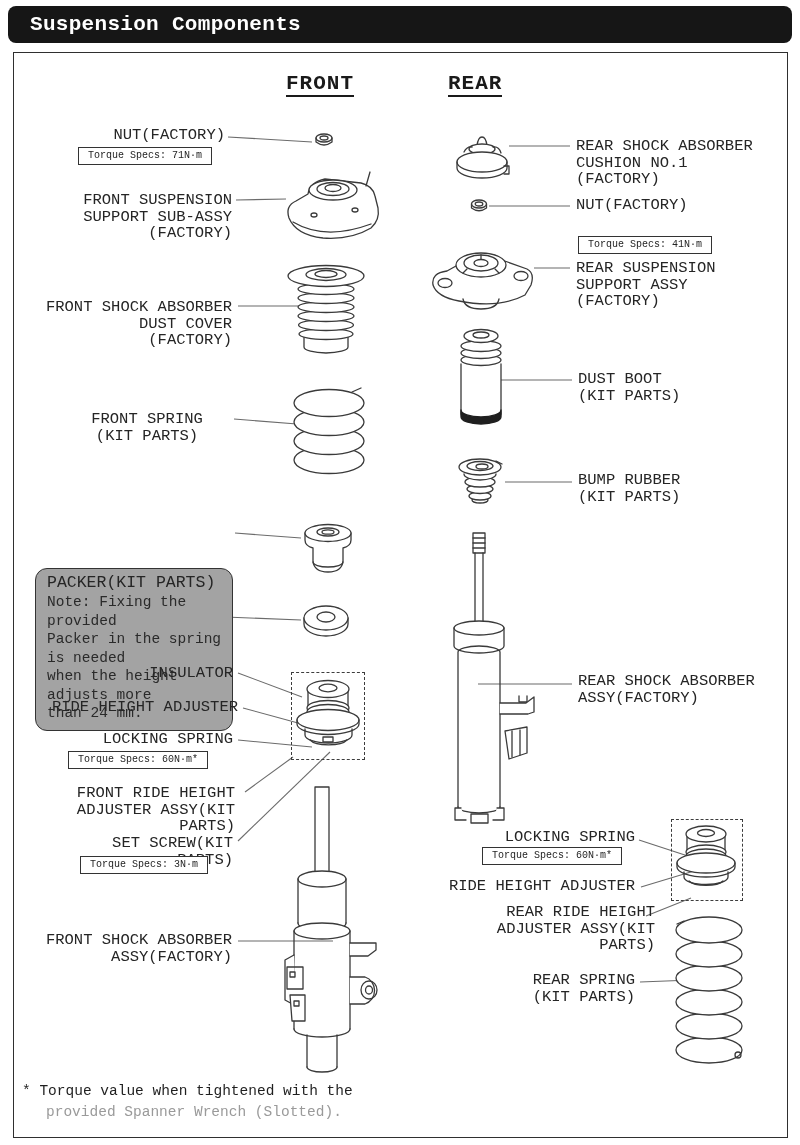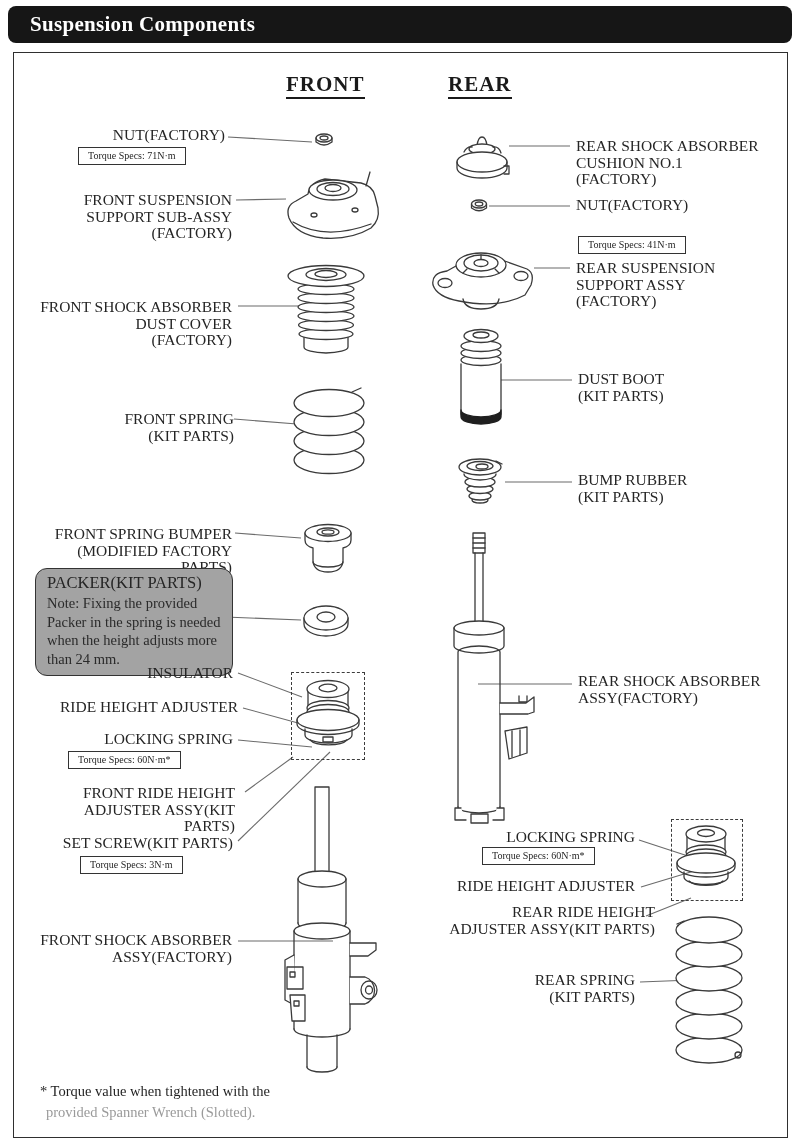--- a/index.html
+++ b/index.html
@@ -1,34 +1,34 @@
 <!DOCTYPE html>
 <html><head>
 <meta charset="utf-8">
 <style>
   html,body{margin:0;padding:0;background:#fff;}
   #page{position:relative;width:800px;height:1145px;background:#fff;overflow:hidden;
-        font-family:Liberation Serif, serif;color:#222;}
+        font-family:Liberation Mono, monospace;color:#222;}
   .titlebar{position:absolute;left:8px;top:6px;width:784px;height:37px;background:#161616;
         border-radius:8px;color:#fff;font-weight:bold;font-size:21px;line-height:37px;
         padding-left:22px;box-sizing:border-box;letter-spacing:.3px;}
   .content-box{position:absolute;left:13px;top:52px;width:775px;height:1086px;
         border:1.3px solid #2f2f2f;background:#fff;box-sizing:border-box;}
   .heading{position:absolute;font-weight:bold;font-size:21px;letter-spacing:1px;
         border-bottom:2.5px solid #1a1a1a;padding-bottom:0px;color:#1a1a1a;}
   .label{position:absolute;font-size:15.5px;line-height:16.5px;white-space:pre-line;color:#252525;}
   .r{text-align:right;}
   .torque{position:absolute;border:1.3px solid #333;background:#fff;font-size:10px;
         padding:2px 9px 3px 9px;color:#252525;white-space:nowrap;}
   .packer-box{position:absolute;left:35px;top:568px;width:176px;border:1.7px solid #333;
         border-radius:12px;background:#a3a3a3;padding:4px 9px 7px 11px;}
   .packer-title{font-size:16.5px;color:#252525;}
   .packer-note{font-size:14.5px;line-height:18.5px;white-space:pre-line;color:#2a2a2a;margin-top:1px;}
   .dashed-box{position:absolute;border:1.7px dashed #3d3d3d;background:transparent;}
-  .foot1{position:absolute;left:40px;top:1083px;font-size:14.5px;color:#1f1f1f;}
+  .foot1{position:absolute;left:22px;top:1083px;font-size:14.5px;color:#1f1f1f;}
   .foot2{position:absolute;left:46px;top:1104px;font-size:14.5px;color:#9a9a9a;}
   svg.part{position:absolute;overflow:visible;}
   svg.part path,svg.part ellipse,svg.part line,svg.part rect,svg.part circle{
         fill:none;stroke:#3a3a3a;stroke-width:1.3;stroke-linecap:round;stroke-linejoin:round;}
   svg.part .wf{fill:#fff;}
   svg.part .df{fill:#1f1f1f;stroke:#1f1f1f;}
   svg#leads{position:absolute;left:0;top:0;pointer-events:none;}
   svg#leads line{stroke:#6b6b6b;stroke-width:1.1;}
 </style>
 </head>
@@ -68,24 +68,22 @@
   </svg>
 
   <div class="label r" style="left:60px;top:127px;width:165px;">NUT(FACTORY)</div>
   <div class="torque" style="left:78px;top:147px;">Torque Specs: 71N·m</div>
   <div class="label r" style="left:32px;top:192px;width:200px;">FRONT SUSPENSION
 SUPPORT SUB-ASSY
 (FACTORY)</div>
   <div class="label r" style="left:30px;top:299px;width:202px;">FRONT SHOCK ABSORBER
 DUST COVER
 (FACTORY)</div>
-  <div class="label r" style="left:84px;top:411px;width:150px;">FRONT SPRING
+  <div class="label r" style="left:72px;top:411px;width:150px;text-align:center;">FRONT SPRING
 (KIT PARTS)</div>
-  <div class="label r" style="left:26px;top:526px;width:206px;">FRONT SPRING BUMPER
-(MODIFIED FACTORY PARTS)</div>
 
   <div class="packer-box">
     <div class="packer-title">PACKER(KIT PARTS)</div>
     <div class="packer-note">Note: Fixing the provided
 Packer in the spring is needed
 when the height adjusts more
 than 24 mm.</div>
   </div>
 
   <div class="label r" style="left:130px;top:665px;width:103px;">INSULATOR</div>

